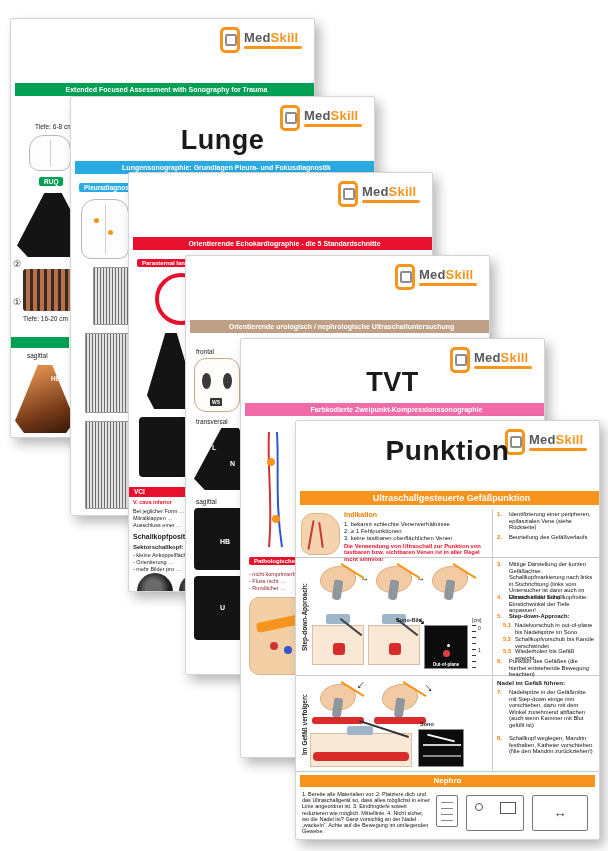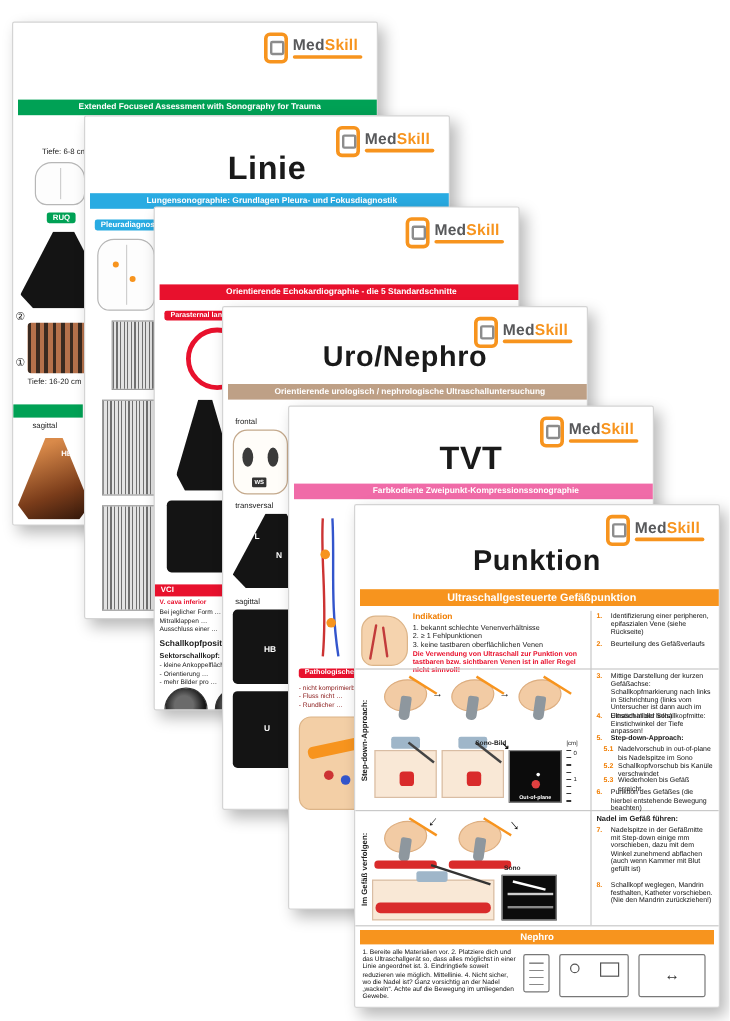--- a/index.html
+++ b/index.html
@@ -119,21 +119,21 @@
   </section>
 
   <section class="card" style="left:70px;top:96px;z-index:2">
     <header class="logo">
       <span class="logo-glyph"></span>
       <span class="logo-col">
         <span class="logo-text"><span>Med</span><span class="sk">Skill</span></span>
         <span class="logo-tag"></span>
       </span>
     </header>
-    <h1 class="card-title" style="font-size:27px">Linie</h1>
+    <h1 class="card-title" style="font-size:27px">Lunge</h1>
     <div class="bar" style="background:#29ABE2">Lungensonographie: Grundlagen Pleura- und Fokusdiagnostik</div>
     <div class="pill" style="left:8px;top:86px;background:#29ABE2">Pleuradiagnostik</div>
     <div class="torso" style="left:10px;top:102px">
       <i class="dot" style="left:12px;top:18px"></i>
     </div>
     <div class="mmode" style="left:22px;top:170px;width:96px;height:58px"></div>
     <div class="mmode" style="left:14px;top:236px;width:104px;height:80px"></div>
     <div class="mmode" style="left:14px;top:324px;width:104px;height:88px"></div>
   </section>
 
@@ -165,21 +165,20 @@
   </section>
 
   <section class="card" style="left:185px;top:255px;z-index:4">
     <header class="logo">
       <span class="logo-glyph"></span>
       <span class="logo-col">
         <span class="logo-text"><span>Med</span><span class="sk">Skill</span></span>
         <span class="logo-tag"></span>
       </span>
     </header>
-    <h1 class="card-title" style="font-size:24px">Uro/Nephro</h1>
     <div class="bar" style="background:#BEA086">Orientierende urologisch / nephrologische Ultraschalluntersuchung</div>
     <div class="t" style="left:10px;top:92px;font-size:6.5px">frontal</div>
     <div class="utorso" style="left:8px;top:102px">
       <span class="ws-chip">WS</span>
     </div>
     <div class="t" style="left:10px;top:162px;font-size:6.5px">transversal</div>
     <div class="us fan" style="left:8px;top:172px;width:72px;height:62px">
       <span class="usletter" style="left:18px;top:16px">L</span>
       <span class="usletter" style="left:36px;top:32px">N</span>
     </div>
@@ -220,21 +219,21 @@
   </section>
 
   <section class="card" style="left:295px;top:420px;z-index:6">
     <header class="logo">
       <span class="logo-glyph"></span>
       <span class="logo-col">
         <span class="logo-text"><span>Med</span><span class="sk">Skill</span></span>
         <span class="logo-tag"></span>
       </span>
     </header>
-    <h1 class="card-title" style="font-size:24px;top:33px">Punktion</h1>
+    <h1 class="card-title" style="font-size:28px;top:14px">Punktion</h1>
     <div class="bar" style="top:70px;height:14px;line-height:14px;font-size:9px;background:#F7941E">Ultraschallgesteuerte Gefäßpunktion</div>
 
     <div class="arm"></div>
     <div class="t" style="left:48px;top:90px;font-size:7px;font-weight:bold;color:#F07D00">Indikation</div>
     <div class="t" style="left:48px;top:100px">1. bekannt schlechte Venenverhältnisse</div>
     <div class="t" style="left:48px;top:107px">2. ≥ 1 Fehlpunktionen</div>
     <div class="t" style="left:48px;top:114px">3. keine tastbaren oberflächlichen Venen</div>
     <div style="position:absolute;left:48px;top:122px;width:146px;font-size:5.8px;line-height:6.3px;font-weight:bold;color:#E8112D">Die Verwendung von Ultraschall zur Punktion von tastbaren bzw. sichtbaren Venen ist in aller Regel nicht sinnvoll!</div>
 
     <div class="hline" style="top:136px"></div>

